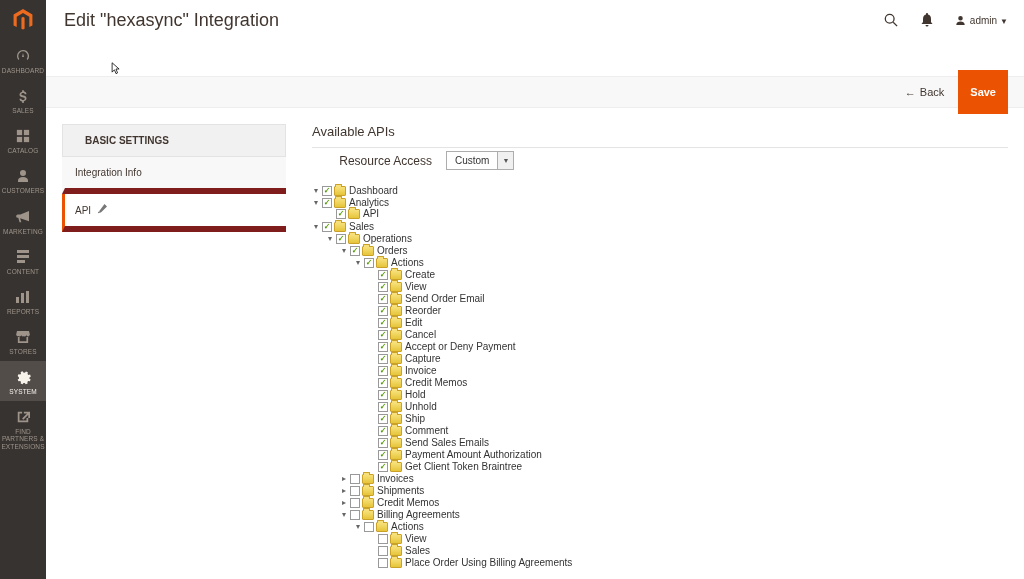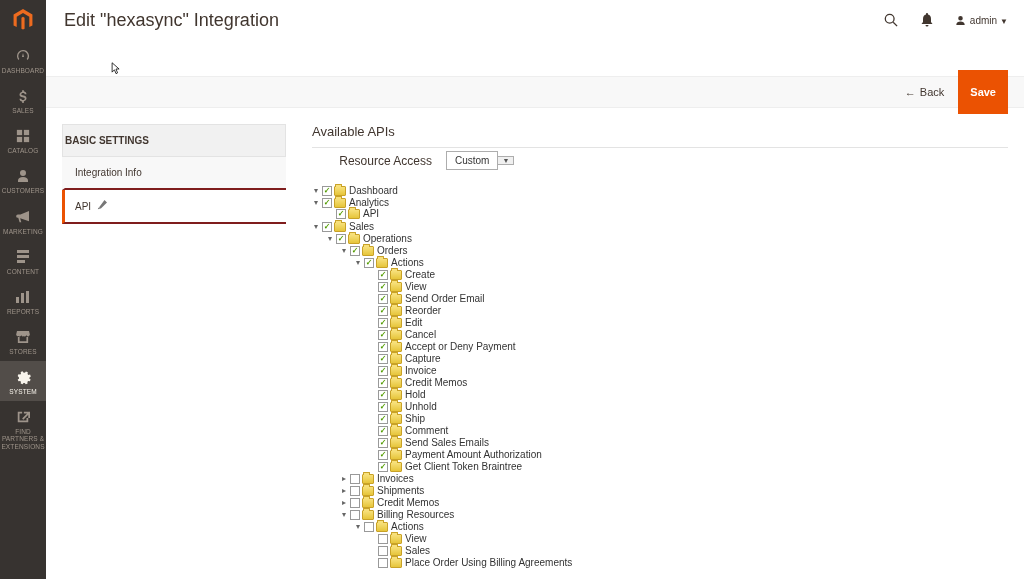--- a/index.html
+++ b/index.html
@@ -26,30 +26,30 @@
 
 
 .action-bar { background: #f8f8f8; border-top: 1px solid #eee; border-bottom: 1px solid #eee; height: 32px; display: flex; align-items: center; justify-content: flex-end; padding: 0 16px; margin-top: 36px; }
 .btn-back { display: flex; align-items: center; font-size: 11px; color: #41362f; cursor: pointer; margin-right: 14px; }
 .btn-back-arrow { margin-right: 4px; }
 .btn-save { background: #eb5202; color: #fff; border: none; padding: 16px 12px; font-size: 11px; font-weight: 600; cursor: pointer; }
 
 
 .content { display: flex; padding: 16px 16px 0 16px; gap: 26px; }
 .left-col { width: 224px; }
-.settings-header { background: #f1f1f1; border: 1px solid #e3e3e3; padding: 10px 2px; font-size: 10px; font-weight: 600; color: #41362f; }
-.tab-item { background: #f8f8f8; border-left: 3px solid transparent; border-bottom: 2px solid #7f1d1d; padding: 10px 10px; font-size: 10px; color: #41362f; cursor: pointer; display: flex; align-items: center; }
+.settings-header { background: #f1f1f1; border: 1px solid #e3e3e3; padding: 10px 22px; font-size: 10px; font-weight: 600; color: #41362f; }
+.tab-item { background: #f8f8f8; border-left: 3px solid transparent; border-bottom: 6px solid #7f1d1d; padding: 10px 10px; font-size: 10px; color: #41362f; cursor: pointer; display: flex; align-items: center; }
 .tab-item.current { border-left-color: #eb5202; background: #fff; font-weight: 400; }
 .pencil { margin-left: 6px; }
 
 .right-col { flex: 1; }
 .section-title { font-size: 13px; font-weight: 400; color: #41362f; padding-bottom: 8px; border-bottom: 1px solid #e3e3e3; margin-bottom: 3px; }
 .field-row { display: flex; margin-bottom: 14px; }
 .field-label { width: 134px; text-align: right; padding-right: 14px; font-size: 12px; color: #41362f; padding-top: 3px; }
-.select-wrap { display: flex; align-items: center; }
+.select-wrap { display: flex; }
 .select-body { border: 1px solid #adadad; background: #fff; padding: 3px 8px; font-size: 10px; min-width: 44px; }
 .select-arrow { border: 1px solid #adadad; border-left: none; background: #f0f0f0; width: 16px; display: flex; align-items: center; justify-content: center; font-size: 7px; color: #555; }
 
 
 .tree { font-size: 10px; line-height: 1; color: #333; }
 .tree ul { list-style: none; padding-left: 14px; }
 .tree > ul { padding-left: 0; }
 .tree li { margin: 1px 0; white-space: nowrap; }
 .node { display: inline-flex; align-items: center; }
 .exp { width: 8px; height: 8px; display: inline-flex; align-items: center; justify-content: center; margin-right: 2px; font-size: 8px; color: #666; cursor: pointer; }
@@ -387,21 +387,21 @@
                       <li><span class="node">
                           <span class="exp">▸</span>
                           <span class="cb"></span>
                           <span class="folder"></span>
                           <span class="nlabel">Credit Memos</span>
                         </span></li>
                       <li><span class="node">
                           <span class="exp">▾</span>
                           <span class="cb"></span>
                           <span class="folder"></span>
-                          <span class="nlabel">Billing Resources</span>
+                          <span class="nlabel">Billing Agreements</span>
                         </span><ul>
                           <li><span class="node">
                               <span class="exp">▾</span>
                               <span class="cb"></span>
                               <span class="folder"></span>
                               <span class="nlabel">Actions</span>
                             </span><ul>
                               <li><span class="node">
                                   <span class="exp hidden">▸</span>
                                   <span class="cb"></span>

